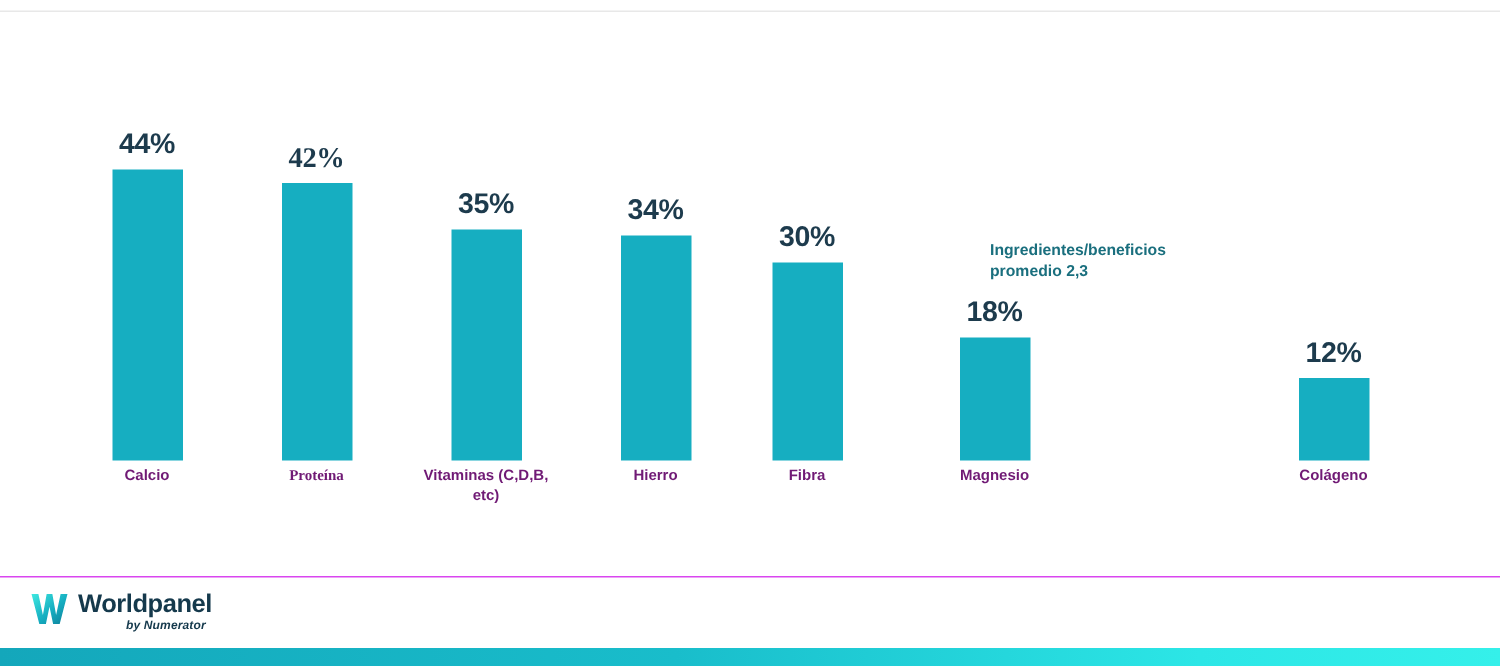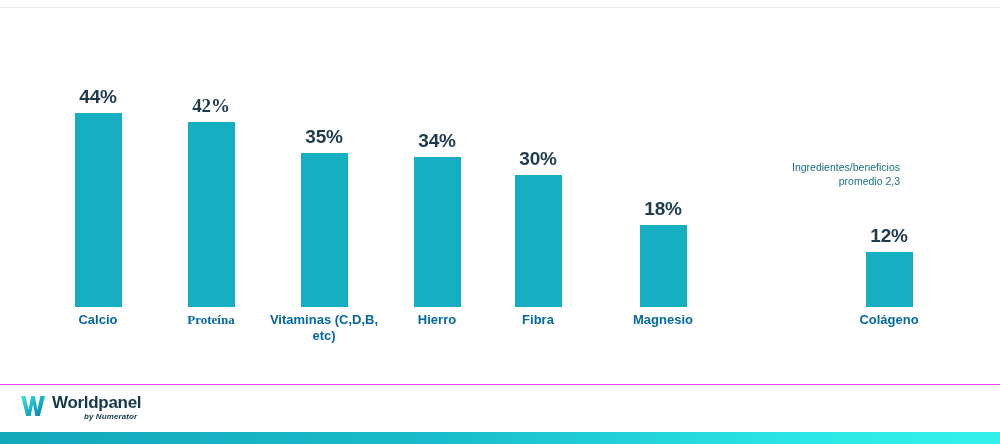--- a/index.html
+++ b/index.html
@@ -70,34 +70,34 @@
   .bar-rect {
     width: 47px;
     background: #16aec1;
   }
   .bar-cat {
     position: absolute;
     left: -14px;
     width: 140px;
     top: 294px;
     text-align: center;
-    font-size: 13px;
-    font-weight: bold;
-    color: #0369a1;
+    font-size: 10px;
+    font-weight: bold;
+    color: #701a75;
     line-height: 1.25;
   }
   
   #annotation {
     position: absolute;
     left: 660px;
     top: 142px;
     width: 240px;
-    text-align: right;
+    text-align: left;
     font-size: 10.5px;
-    font-weight: normal;
+    font-weight: bold;
     color: #1a6f7e;
     line-height: 1.35;
   }
   
   #footer {
     position: absolute;
     left: 0;
     top: 384px;
     width: 1000px;
     height: 48px;

